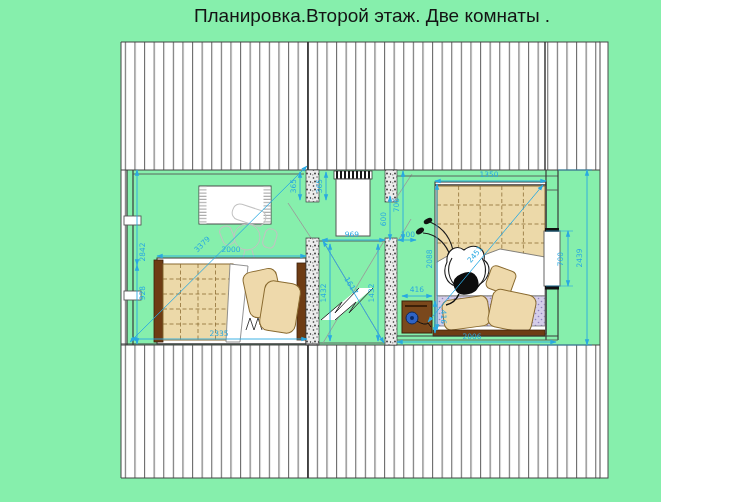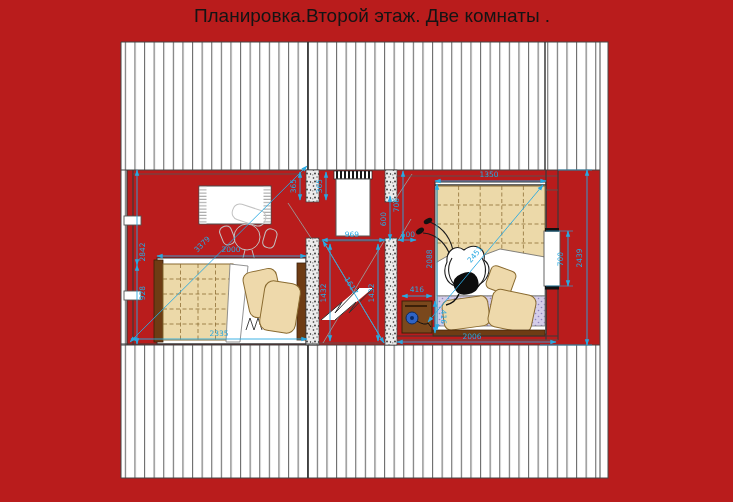--- a/index.html
+++ b/index.html
@@ -1,16 +1,16 @@
 <!DOCTYPE html>
 <html><head>
 <meta charset="utf-8">
 <style>
   html,body{margin:0;padding:0;background:#ffffff;}
-  #stage{position:relative;width:733px;height:502px;background:#b91c1c;overflow:hidden;
+  #stage{position:relative;width:661px;height:502px;background:#86efac;overflow:hidden;
          font-family:"Liberation Sans","DejaVu Sans",sans-serif;}
   svg{position:absolute;left:0;top:0;}
   .edge{stroke:#444;stroke-width:1;fill:none;}
   .wall{stroke:#3a3a3a;stroke-width:1.2;fill:none;}
   .thinwall{stroke:#555;stroke-width:0.9;fill:none;}
   .slope{stroke:#9a9a9a;stroke-width:0.9;fill:none;}
   .ghost{stroke:#c2c2c2;stroke-width:1;fill:none;}
   .dim{stroke:#29a9e1;stroke-width:0.9;fill:none;}
   .dimx{stroke:#29a9e1;stroke-width:0.7;fill:none;opacity:.9;}
   .dimt{fill:#29a9e1;font:7.5px "DejaVu Sans",sans-serif;text-anchor:middle;}

